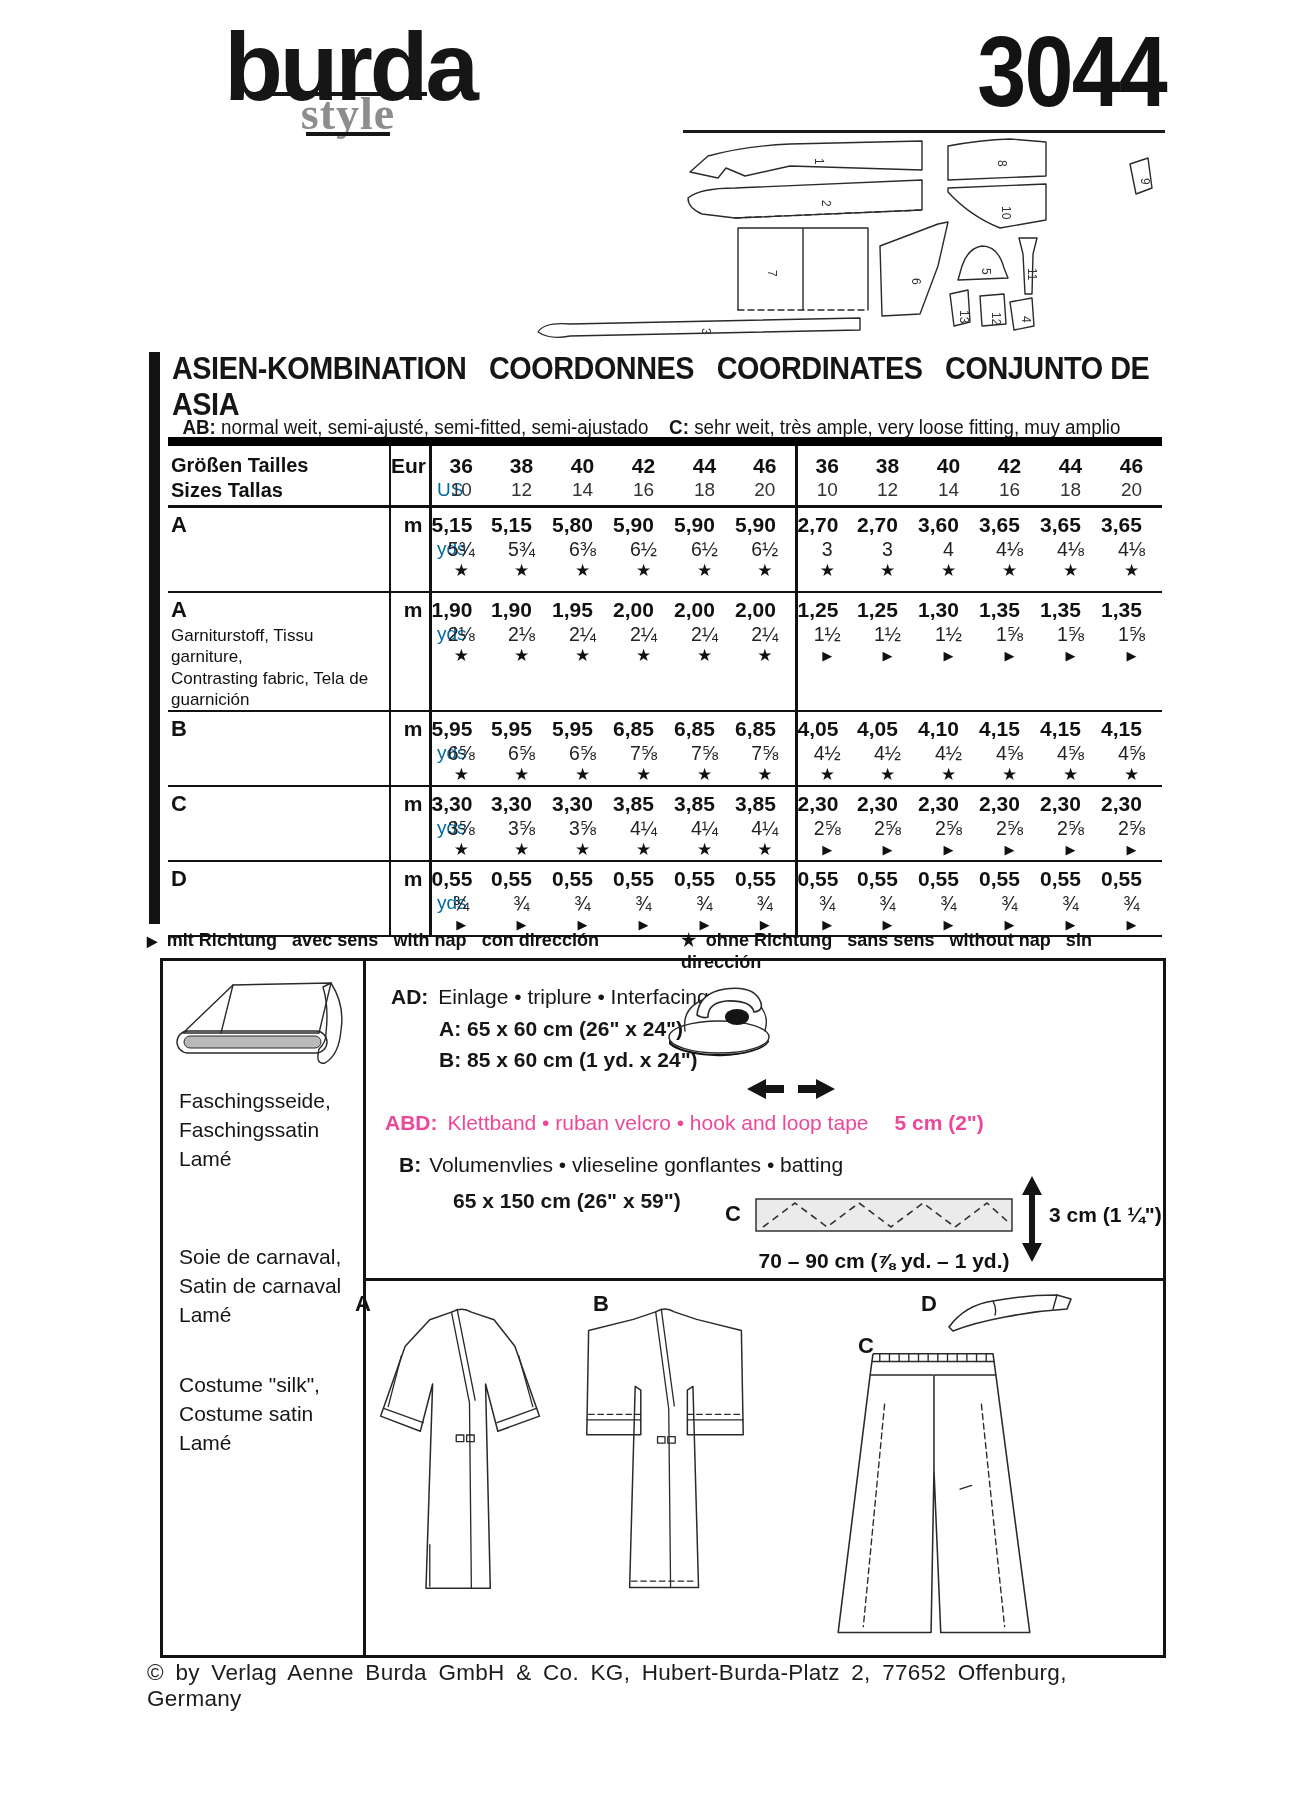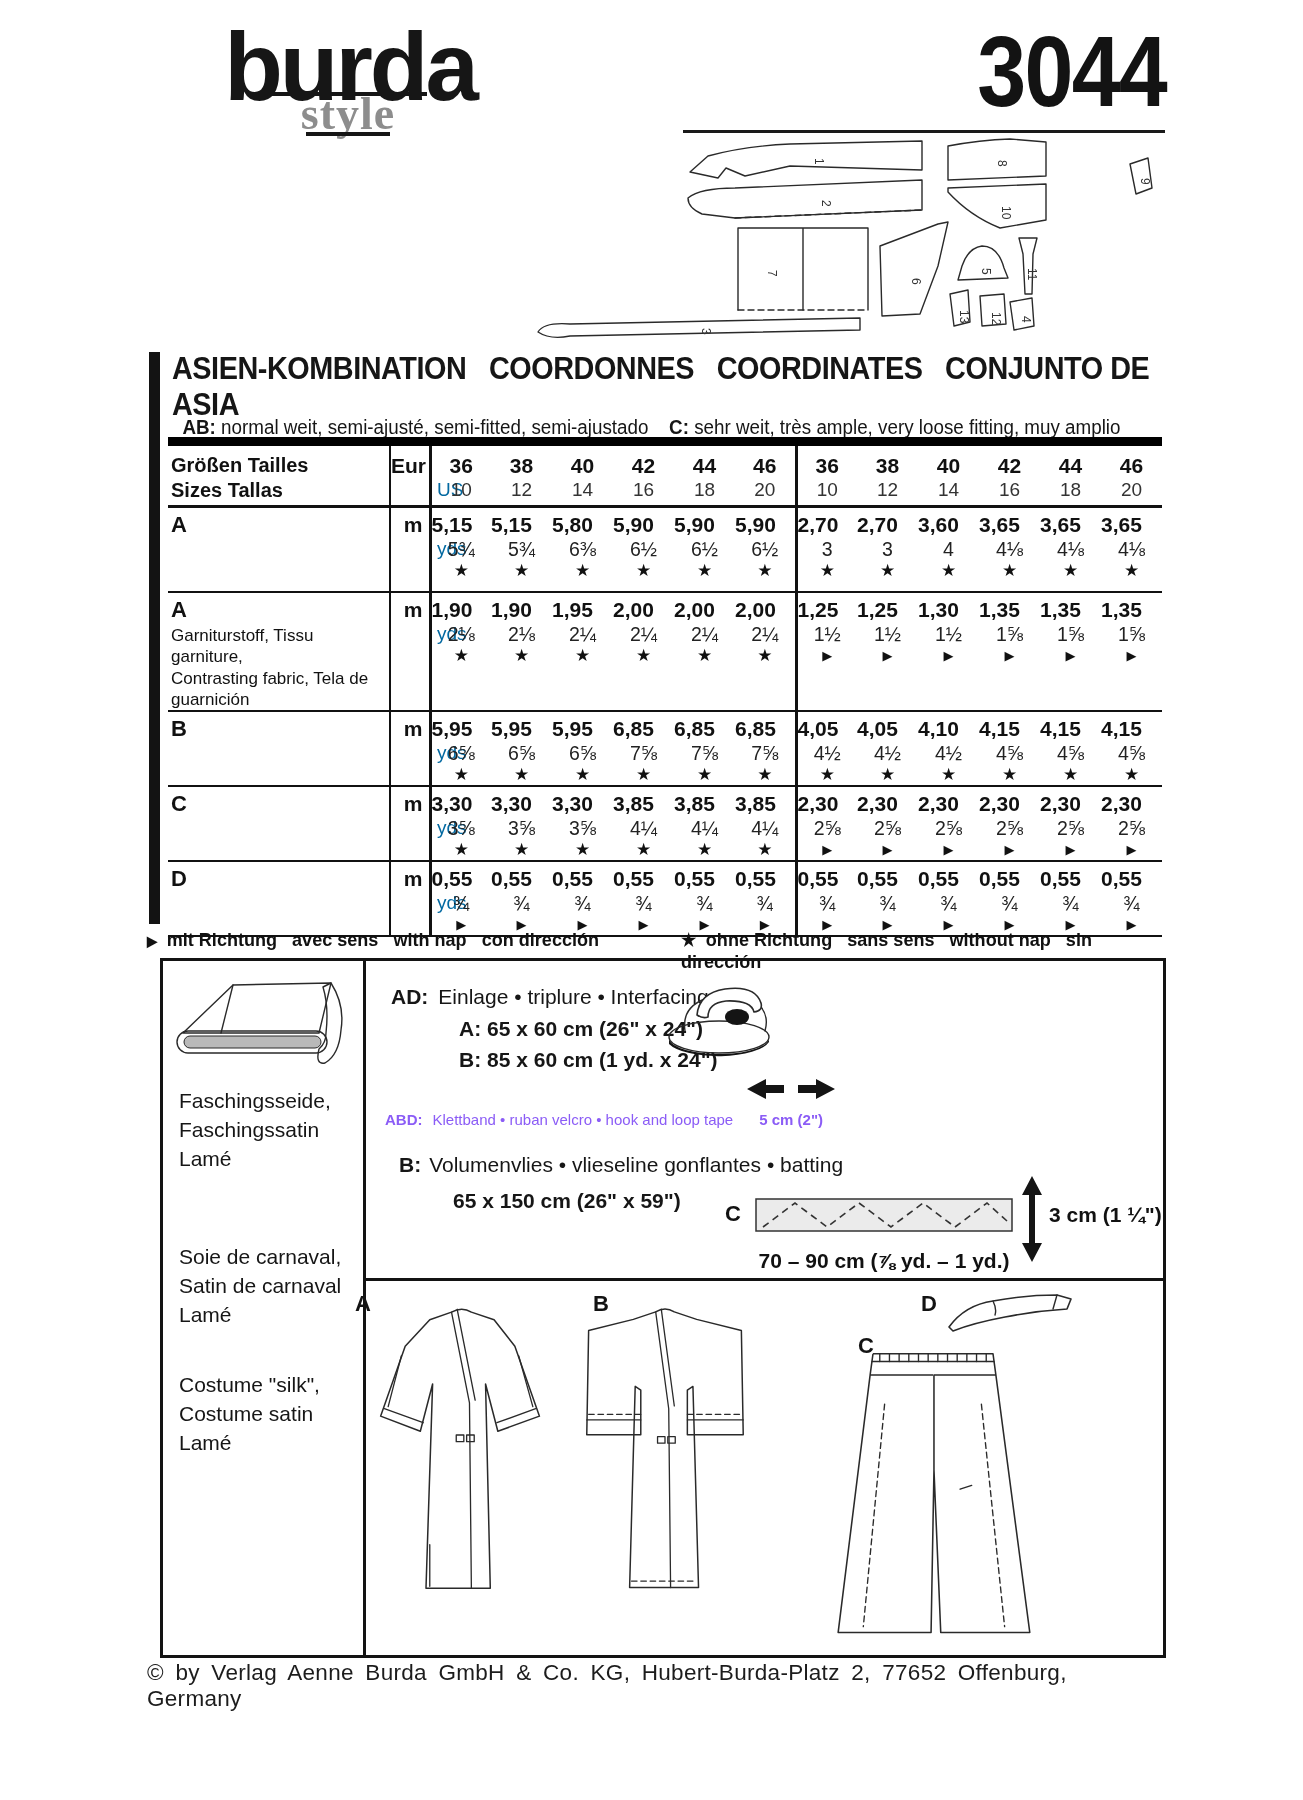--- a/index.html
+++ b/index.html
@@ -64,22 +64,22 @@
   #legend .sym-st{font-size:18px;margin-right:10px;}
 
   
   #matbox{left:160px;top:958px;width:1000px;height:694px;border:3px solid #131313;}
   #matbox .vdiv{position:absolute;left:200px;top:0;width:3px;height:100%;background:#131313;}
   #matbox .hdiv{position:absolute;left:203px;right:0;top:317px;height:3px;background:#131313;}
   .fab{position:absolute;left:16px;font-size:21px;line-height:1.38;white-space:pre-line;color:#161616;}
   .f1{top:126px;} .f2{top:282px;} .f3{top:410px;}
   #ad-block{position:absolute;left:228px;top:20px;font-size:21px;line-height:1.5;color:#161616;}
   #ad-block .lbl{font-weight:700;margin-right:10px;}
-  #ad-block .sz{font-weight:700;margin-left:68px;}
-  #abd-line{position:absolute;left:222px;top:150px;font-size:15px;color:#8b5cf6;}
+  #ad-block .sz{font-weight:700;margin-left:48px;}
+  #abd-line{position:absolute;left:222px;top:150px;font-size:21px;color:#ec4899;}
   #abd-line .lbl{font-weight:700;margin-right:10px;}
   #abd-line .sz{font-weight:700;margin-left:26px;}
   #bat-line{position:absolute;left:236px;top:192px;font-size:21px;color:#161616;}
   #bat-line .lbl{font-weight:700;margin-right:8px;}
   #bat-size{position:absolute;left:290px;top:228px;font-size:21px;font-weight:700;color:#161616;}
   #strip-c{position:absolute;left:562px;top:240px;font-size:22px;font-weight:700;}
   #strip-svg{position:absolute;left:592px;top:234px;}
   #varrow-svg{position:absolute;left:856px;top:214px;}
   #strip-h{position:absolute;left:886px;top:242px;font-size:21px;font-weight:700;}
   #strip-w{position:absolute;left:575px;top:288px;width:292px;text-align:center;

